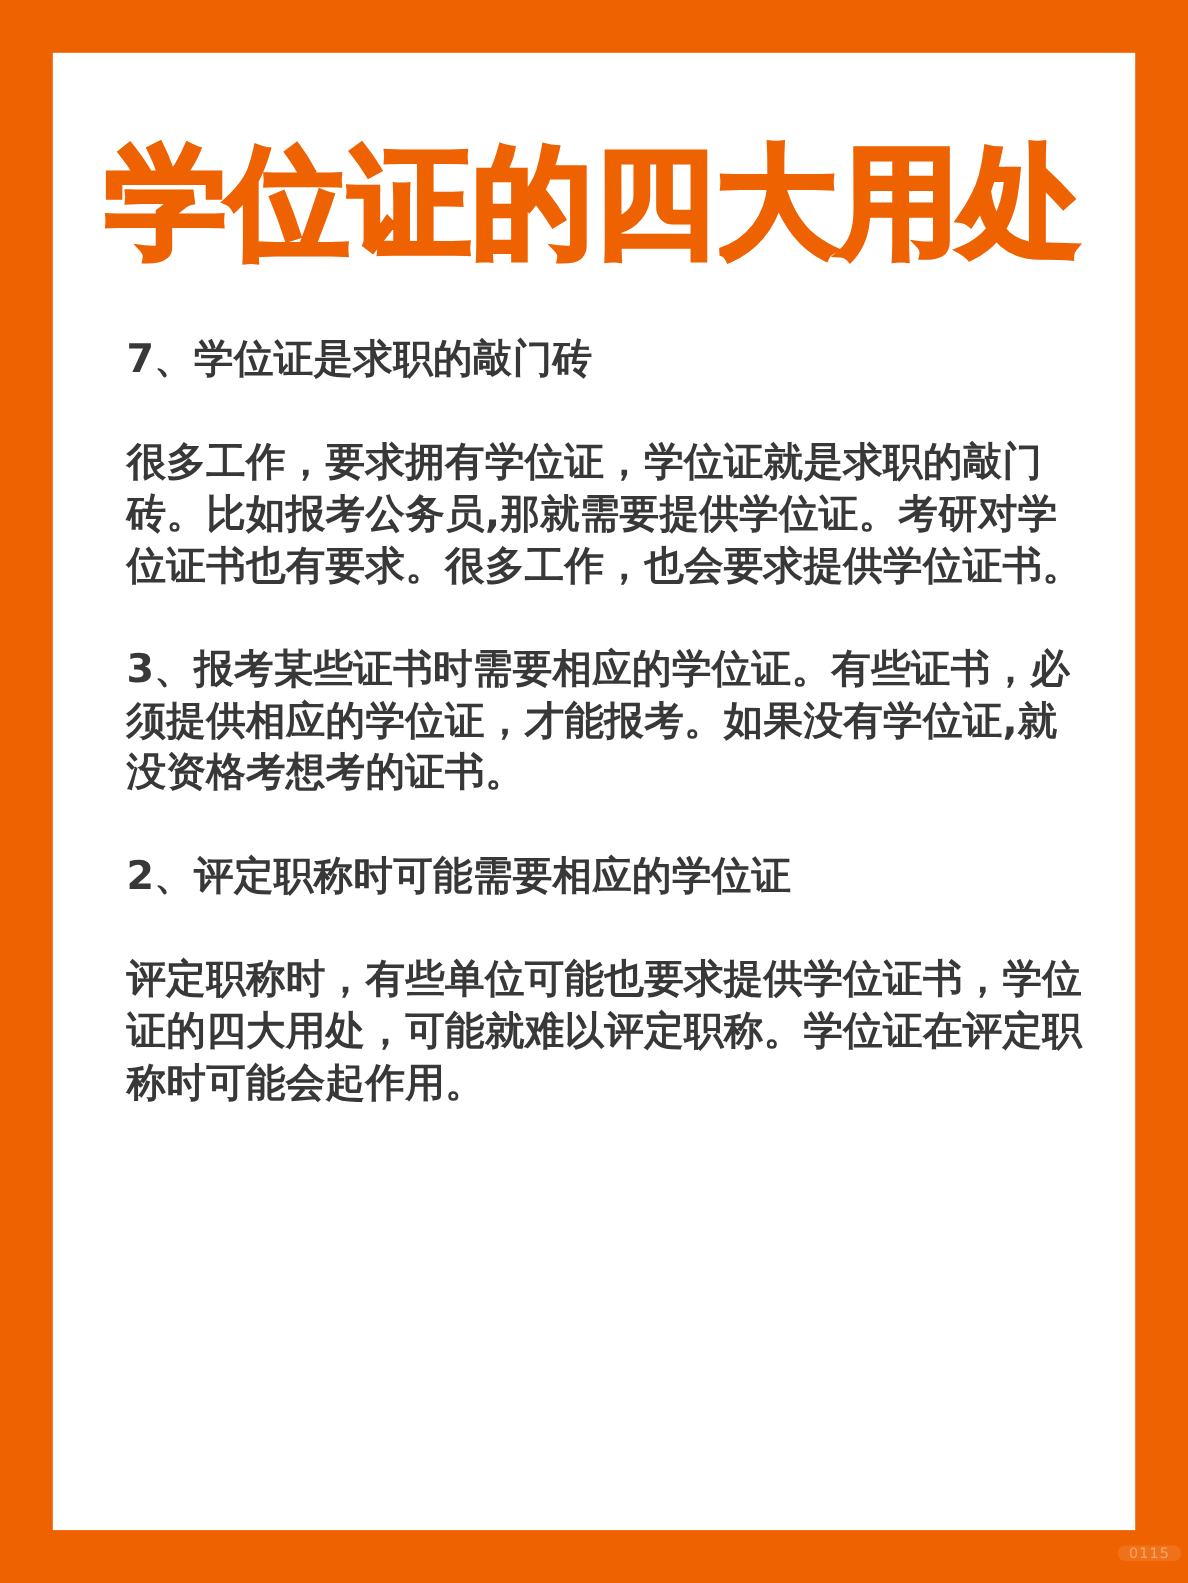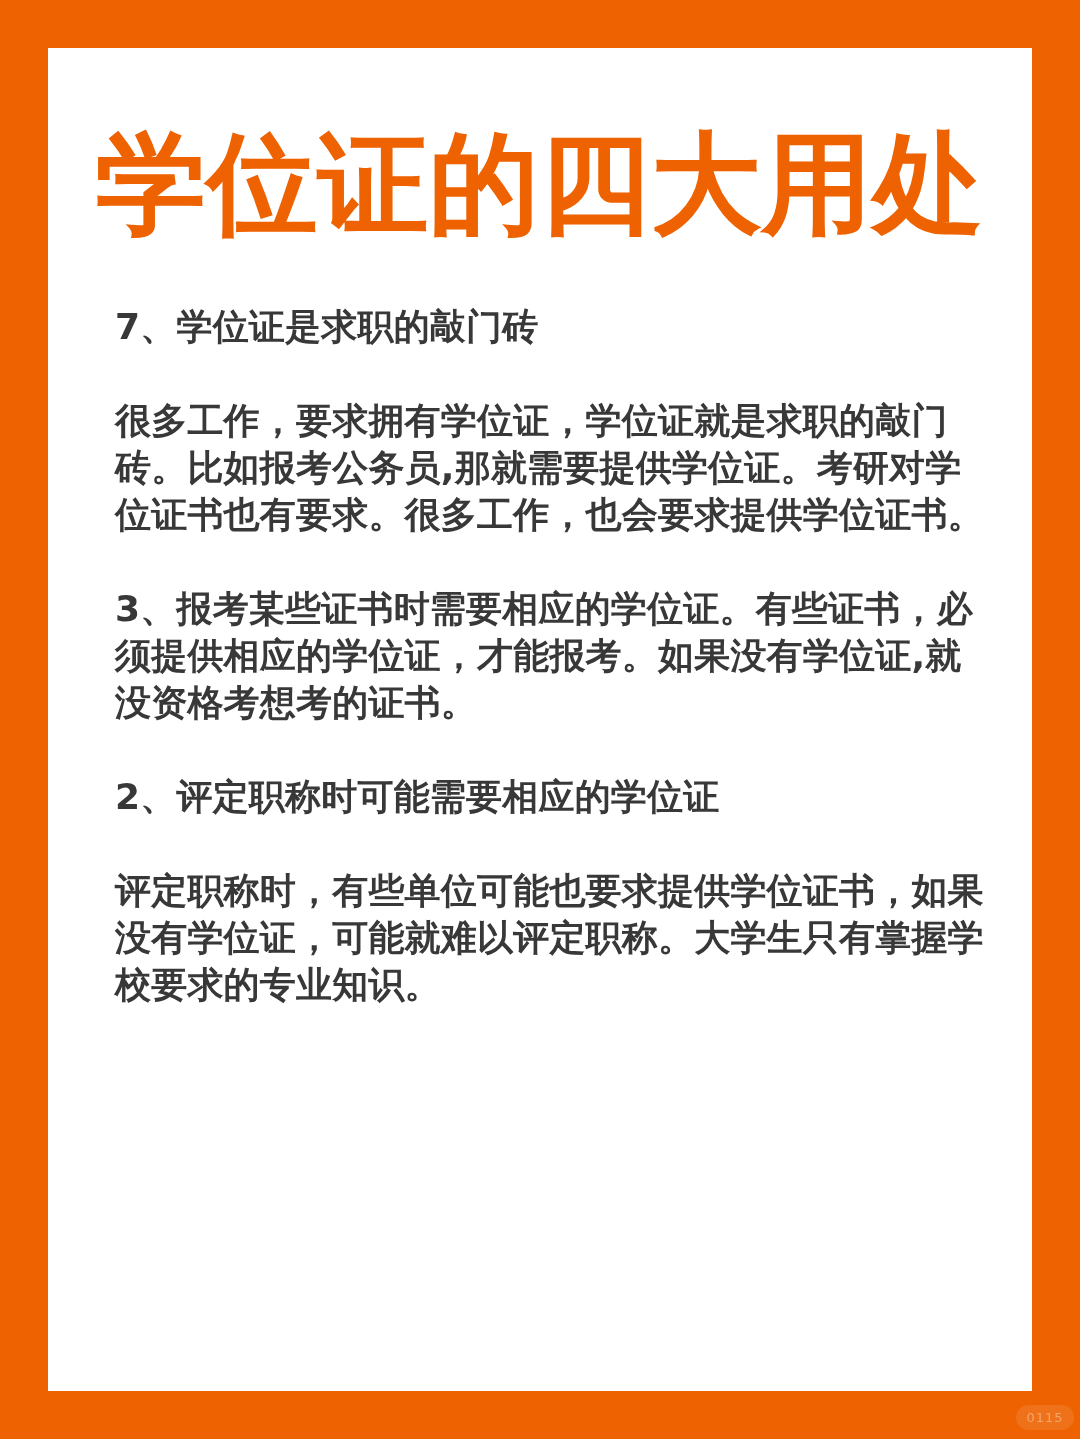--- a/index.html
+++ b/index.html
@@ -27,21 +27,21 @@
     bottom: 48px;
     background: #FFFFFF;
   }
   .poster-title {
     margin-top: 62px;
     height: 150px;
     display: flex;
     align-items: center;
     justify-content: center;
     font-size: 110px;
-    font-weight: 400;
+    font-weight: 700;
     letter-spacing: 1px;
     color: #EE6201;
     -webkit-text-stroke: 4px #EE6201;
     white-space: nowrap;
   }
   .text-column {
     width: 872px;
     margin-left: 67px;
     margin-top: 43px;
   }
@@ -54,21 +54,21 @@
     letter-spacing: 0.2px;
     line-break: strict;
     word-break: normal;
     text-align: left;
   }
   .watermark-badge {
     position: absolute;
     left: 1016px;
     top: 1405px;
     width: 58px;
-    height: 25px;
+    height: 14px;
     border-radius: 13px;
     background: rgba(255, 255, 255, 0.10);
     display: flex;
     align-items: center;
     justify-content: center;
     font-size: 13px;
     letter-spacing: 1px;
     color: rgba(255, 255, 255, 0.35);
   }
 </style>
@@ -78,19 +78,19 @@
 <div class="poster-frame">
   <div class="poster-content">
 
     <div class="poster-title">学位证的四大用处</div>
 
     <div class="text-column">
       <p class="text-block">7、学位证是求职的敲门砖</p>
       <p class="text-block">很多工作，要求拥有学位证，学位证就是求职的敲门砖。比如报考公务员,那就需要提供学位证。考研对学位证书也有要求。很多工作，也会要求提供学位证书。</p>
       <p class="text-block">3、报考某些证书时需要相应的学位证。有些证书，必须提供相应的学位证，才能报考。如果没有学位证,就没资格考想考的证书。</p>
       <p class="text-block">2、评定职称时可能需要相应的学位证</p>
-      <p class="text-block">评定职称时，有些单位可能也要求提供学位证书，如果没有学位证，可能就难以评定职称。大学生只有掌握学校要求的专业知识。</p>
+      <p class="text-block">评定职称时，有些单位可能也要求提供学位证书，学位证的四大用处，可能就难以评定职称。学位证在评定职称时可能会起作用。</p>
     </div>
 
   </div>
 
   <div class="watermark-badge">0115</div>
 </div>
 
 </body></html>

